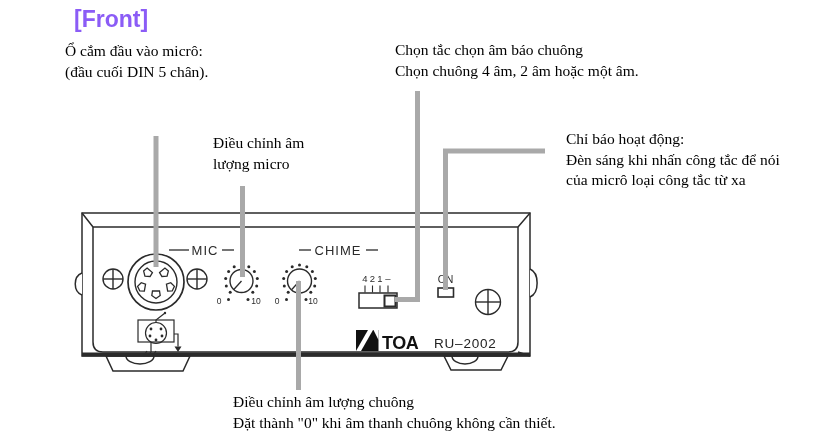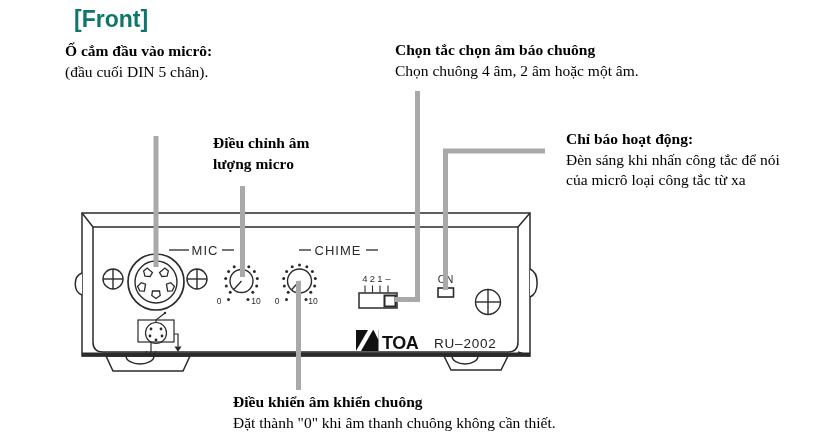--- a/index.html
+++ b/index.html
@@ -1,21 +1,21 @@
 <!DOCTYPE html>
 <html><head>
 <meta charset="utf-8">
 <style>
   html,body{margin:0;padding:0;background:#fff;}
   .canvas{position:relative;width:814px;height:446px;background:#ffffff;overflow:hidden;
           font-family:"Liberation Serif",serif;color:#000;}
   .front-title{position:absolute;left:74px;top:6px;font-family:"Liberation Sans",sans-serif;
-               font-weight:bold;font-size:23px;letter-spacing:0px;color:#0f766e;}
+               font-weight:bold;font-size:23px;letter-spacing:0px;color:#8b5cf6;}
   .ann{position:absolute;font-size:15.5px;line-height:20.5px;}
-  .ann .t{font-weight:bold;}
+  .ann .t{font-weight:normal;}
   svg.draw{position:absolute;left:0;top:0;}
 </style>
 </head>
 <body>
 
 <div class="canvas">
 
   <svg class="draw" width="814" height="446" viewBox="0 0 814 446">
 
     <g stroke="#2b2b2b" stroke-width="1.5" fill="none">
@@ -192,17 +192,17 @@
     <div class="t">lượng micro</div>
   </div>
 
   <div class="ann" style="left:566px;top:129px">
     <div class="t">Chỉ báo hoạt động:</div>
     <div>Đèn sáng khi nhấn công tắc để nói</div>
     <div>của micrô loại công tắc từ xa</div>
   </div>
 
   <div class="ann" style="left:233px;top:392px">
-    <div class="t">Điều khiển âm khiển chuông</div>
+    <div class="t">Điều chỉnh âm lượng chuông</div>
     <div>Đặt thành "0" khi âm thanh chuông không cần thiết.</div>
   </div>
 
 </div>
 
 </body></html>

